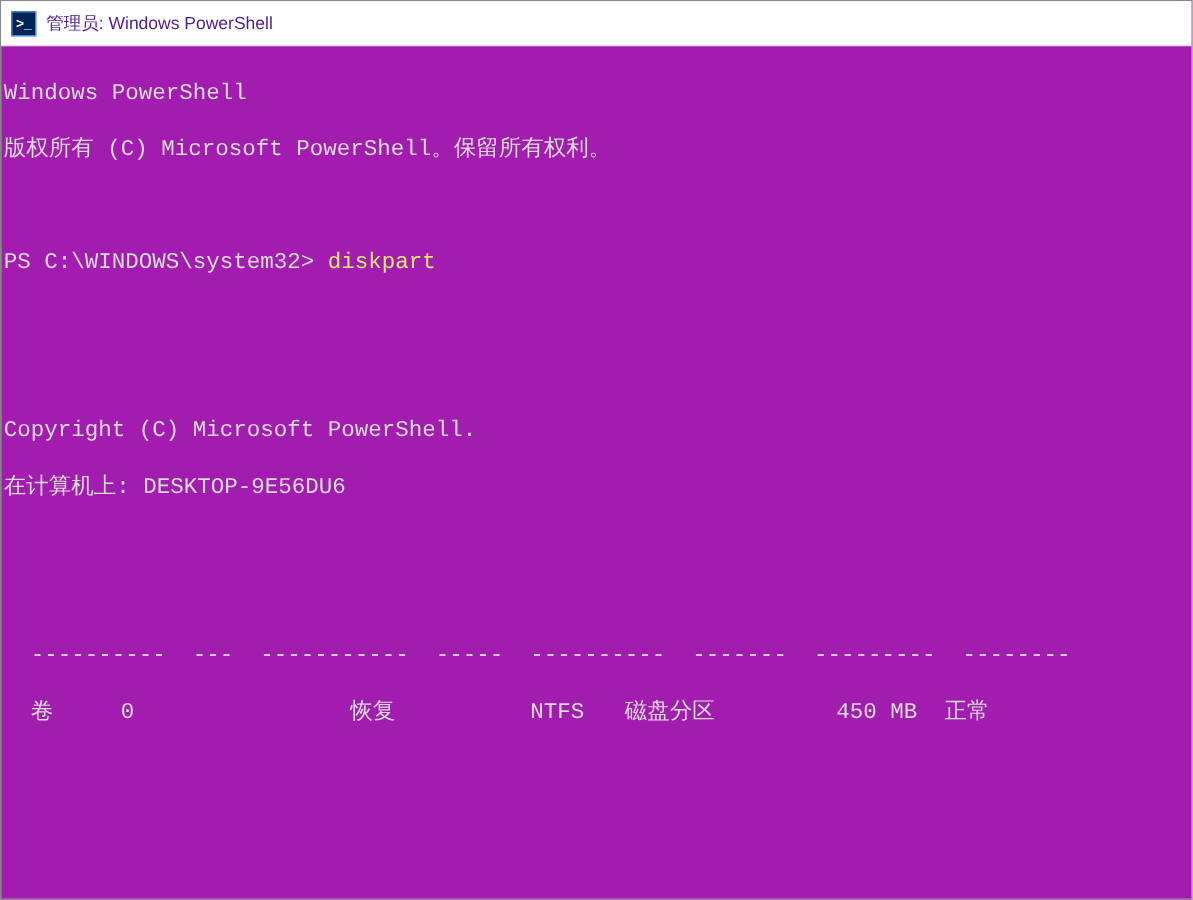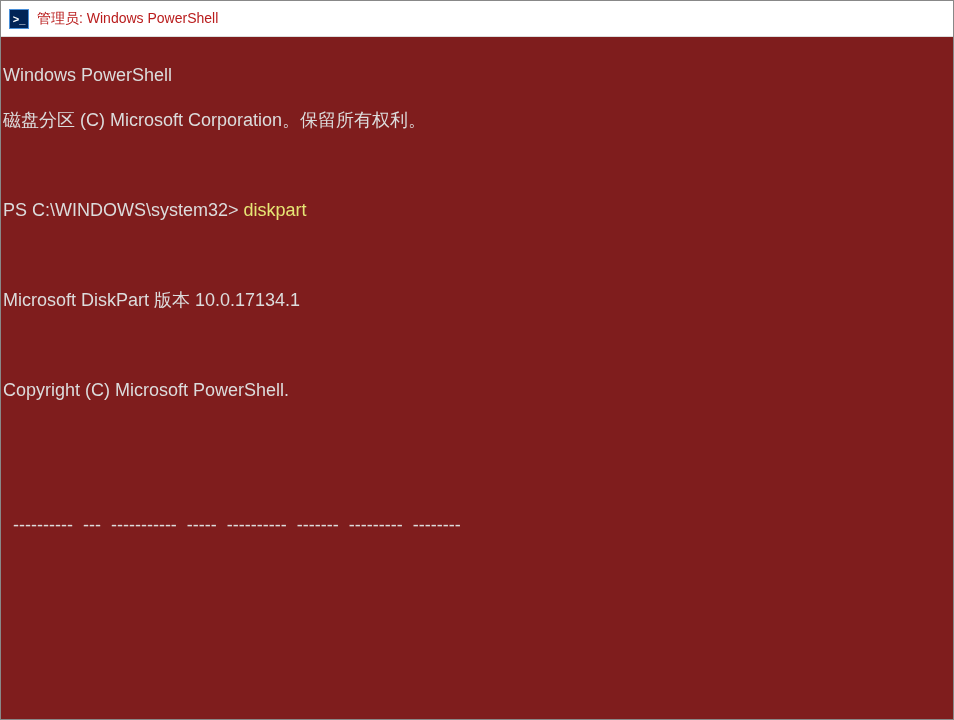--- a/index.html
+++ b/index.html
@@ -38,27 +38,27 @@
       display: flex;
       align-items: center;
       justify-content: center;
       font-size: 11px;
       font-weight: bold;
       margin-right: 8px;
       border: 1px solid #4a90d9;
     }
     .titlebar-text {
       font-size: 14px;
-      color: #b91c1c;
+      color: #4c1d95;
     }
     .terminal {
       flex: 1;
-      background: #7f1d1d;
+      background: #a21caf;
       color: #dcdcdc;
-      font-family: Liberation Sans, sans-serif;
+      font-family: Liberation Mono, monospace;
       font-size: 18px;
       line-height: 1.25;
       padding: 4px 16px 0 2px;
       white-space: pre;
       overflow: hidden;
       position: relative;
     }
     .terminal-line {
       display: block;
     }
@@ -69,30 +69,31 @@
 </head>
 <body>
 
 <div class="window">
   <div class="titlebar">
     <div class="ps-icon">&gt;_</div>
     <span class="titlebar-text">管理员: Windows PowerShell</span>
   </div>
   <div class="terminal">
 <span class="terminal-line">Windows PowerShell</span>
-<span class="terminal-line">磁盘分区 (C) Microsoft Corporation。保留所有权利。</span>
+<span class="terminal-line">版权所有 (C) Microsoft PowerShell。保留所有权利。</span>
 <span class="terminal-line"> </span>
 <span class="terminal-line"><span>PS C:\WINDOWS\system32&gt; </span><span class="cmd-yellow">diskpart</span></span>
 <span class="terminal-line"> </span>
-<span class="terminal-line">Microsoft DiskPart 版本 10.0.17134.1</span>
 <span class="terminal-line"> </span>
 <span class="terminal-line">Copyright (C) Microsoft PowerShell.</span>
+<span class="terminal-line">在计算机上: DESKTOP-9E56DU6</span>
 <span class="terminal-line"> </span>
 <span class="terminal-line"> </span>
 <span class="terminal-line">  ----------  ---  -----------  -----  ----------  -------  ---------  --------</span>
+<span class="terminal-line">  卷     0                恢复          NTFS   磁盘分区         450 MB  正常</span>
 
 
 
 
 
 
 
 
 
 

